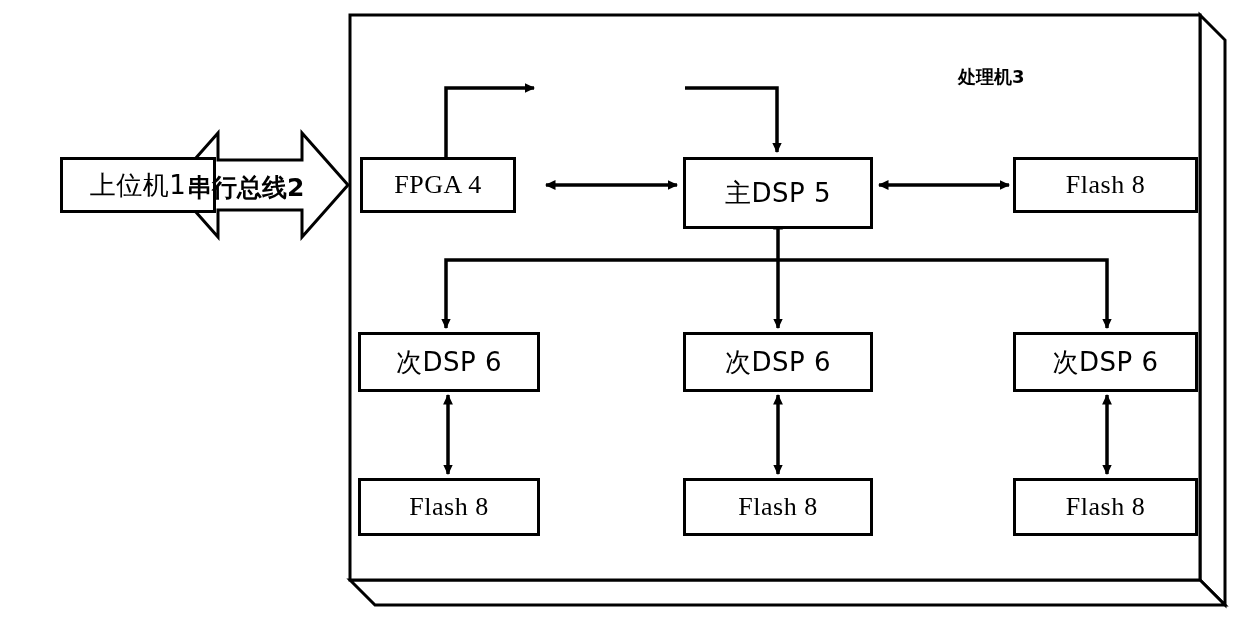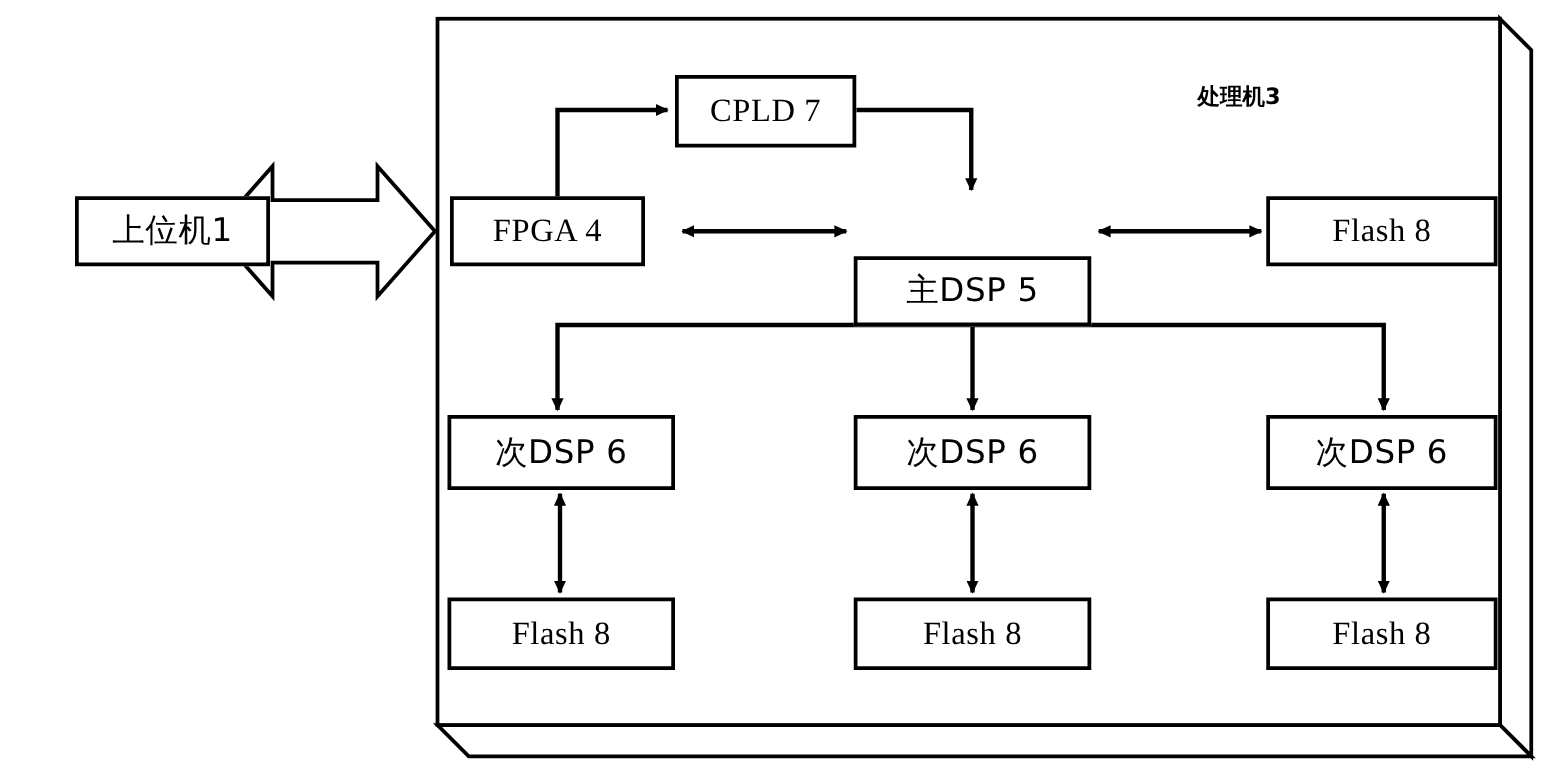--- a/index.html
+++ b/index.html
@@ -112,25 +112,22 @@
   </svg>
 
   <div class="node" style="left:12px; top:157px; width:156px; height:56px;margin-left:48px;">
     <span class="node-label cjk">上位机1</span>
   </div>
 
   <div class="node" style="left:360px; top:157px; width:156px; height:56px;">
     <span class="node-label">FPGA 4</span>
   </div>
 
-  <div class="node" style="left:540px; top:60px; width:145px; height:58px;">
-    <span class="node-label">CPLD 7</span>
-  </div>
 
-  <div class="node" style="left:683px; top:157px; width:190px; height:56px;margin-top:48px;">
+  <div class="node" style="left:683px; top:157px; width:190px; height:72px;">
     <span class="node-label cjk">主DSP 5</span>
   </div>
 
   <div class="node" style="left:1013px; top:157px; width:185px; height:56px;">
     <span class="node-label">Flash 8</span>
   </div>
 
   <div class="node" style="left:358px; top:332px; width:182px; height:60px;">
     <span class="node-label cjk">次DSP 6</span>
   </div>
@@ -148,16 +145,17 @@
   </div>
 
   <div class="node" style="left:683px; top:478px; width:190px; height:58px;">
     <span class="node-label">Flash 8</span>
   </div>
 
   <div class="node" style="left:1013px; top:478px; width:185px; height:58px;">
     <span class="node-label">Flash 8</span>
   </div>
 
+  <div class="bus-label" style="left:187px; top:171px;">串行总线2</div>
 
   <div class="container-label" style="left:958px; top:65px;">处理机3</div>
 
 </div>
 
 </body></html>

